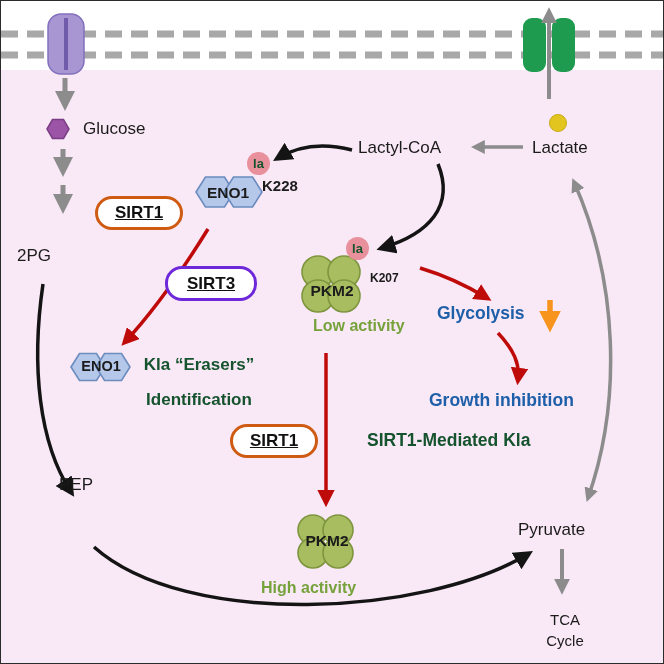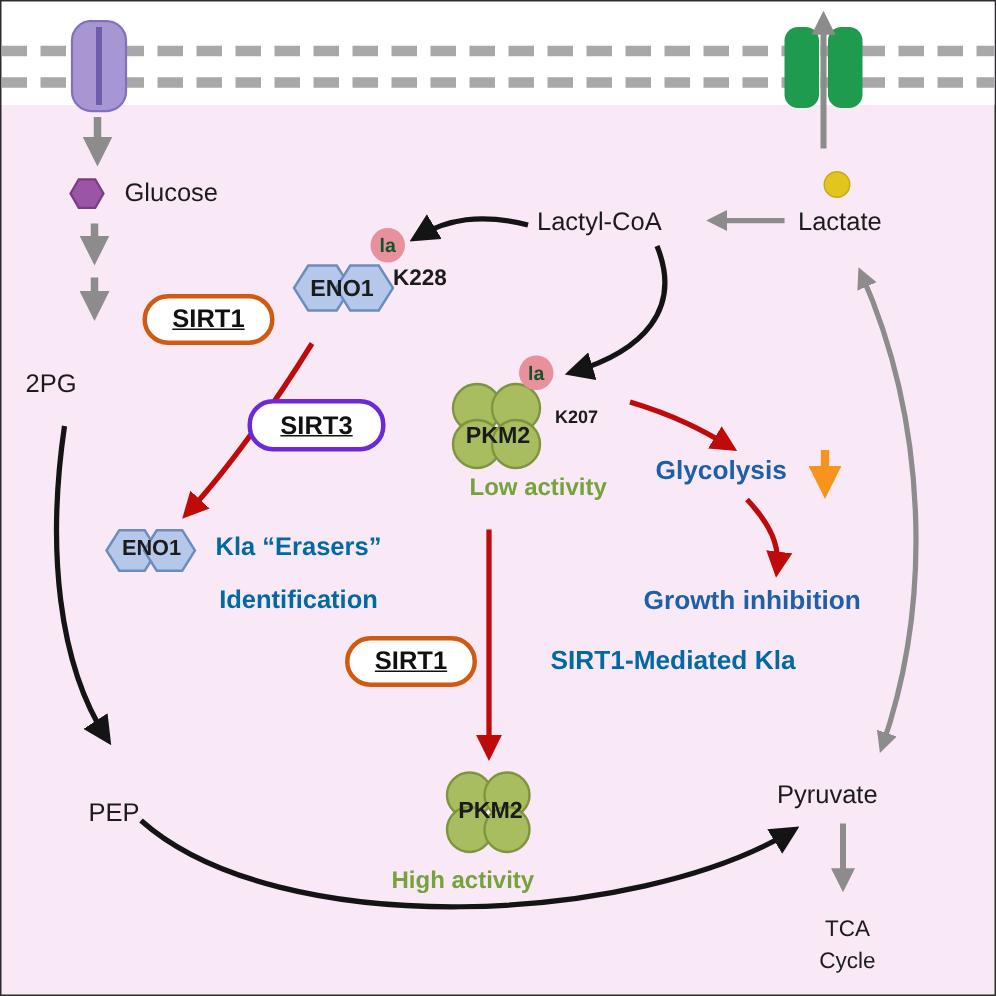--- a/index.html
+++ b/index.html
@@ -18,21 +18,21 @@
     background:#e8909b; display:flex; align-items:center; justify-content:center;
     font-size:13px; font-weight:bold; color:#14532d;
   }
   .sbox {
     position:absolute; background:#ffffff; border-radius:17px;
     display:flex; align-items:center; justify-content:center;
     font-weight:bold; font-size:17px; color:#111;text-decoration:underline;
   }
   .sbox.orange { border:3px solid #cf5b13; }
   .sbox.blue   { border:3px solid #6d28d9; }
-  .red   { color:#0369a1; font-weight:bold; }
+  .red   { color:#14532d; font-weight:bold; }
   .bluet { color:#1e5fa9; font-weight:bold; font-size:17.5px; }
   .green { color:#76a23c; font-weight:bold; font-size:16px; }
 </style>
 </head>
 <body>
 
 <div class="canvas">
 
   <svg class="layer" width="664" height="664" viewBox="0 0 664 664">
     <defs>
@@ -103,21 +103,21 @@
     <path d="M 207,228 C 181,270 150,313 124,341" stroke="#bf0a0a" stroke-width="3.5" fill="none" marker-end="url(#aRed)"></path>
     <path d="M 325,352 L 325,501" stroke="#bf0a0a" stroke-width="3.5" fill="none" marker-end="url(#aRed)"></path>
     <path d="M 419,267 C 449,276 468,286 486,297" stroke="#bf0a0a" stroke-width="3.5" fill="none" marker-end="url(#aRed)"></path>
     <path d="M 497,332 C 513,349 519,363 517,379" stroke="#bf0a0a" stroke-width="3.5" fill="none" marker-end="url(#aRed)"></path>
 
     <path d="M 549,299 L 549,325" stroke="#f7941d" stroke-width="5.5" fill="none" marker-end="url(#aOrange)"></path>
   </svg>
 
   <div class="lbl" style="left:82px; top:119px;">Glucose</div>
   <div class="lbl" style="left:16px; top:246px;">2PG</div>
-  <div class="lbl" style="left:58px; top:532px;">PEP</div>
+  <div class="lbl" style="left:58px; top:475px;">PEP</div>
   <div class="lbl" style="left:357px; top:138px;">Lactyl-CoA</div>
   <div class="lbl" style="left:531px; top:138px;">Lactate</div>
   <div class="lbl" style="left:517px; top:520px;">Pyruvate</div>
   <div class="lbl small ctr" style="left:536px; top:608px; width:56px; line-height:21px;">
     <span>TCA</span><br>
     <span>Cycle</span>
   </div>
 
   <div class="lbl bold ctr" style="left:196px; top:183px; width:62px; font-size:15.5px;">ENO1</div>
   <div class="badge" style="left:246px; top:151px;">la</div>

